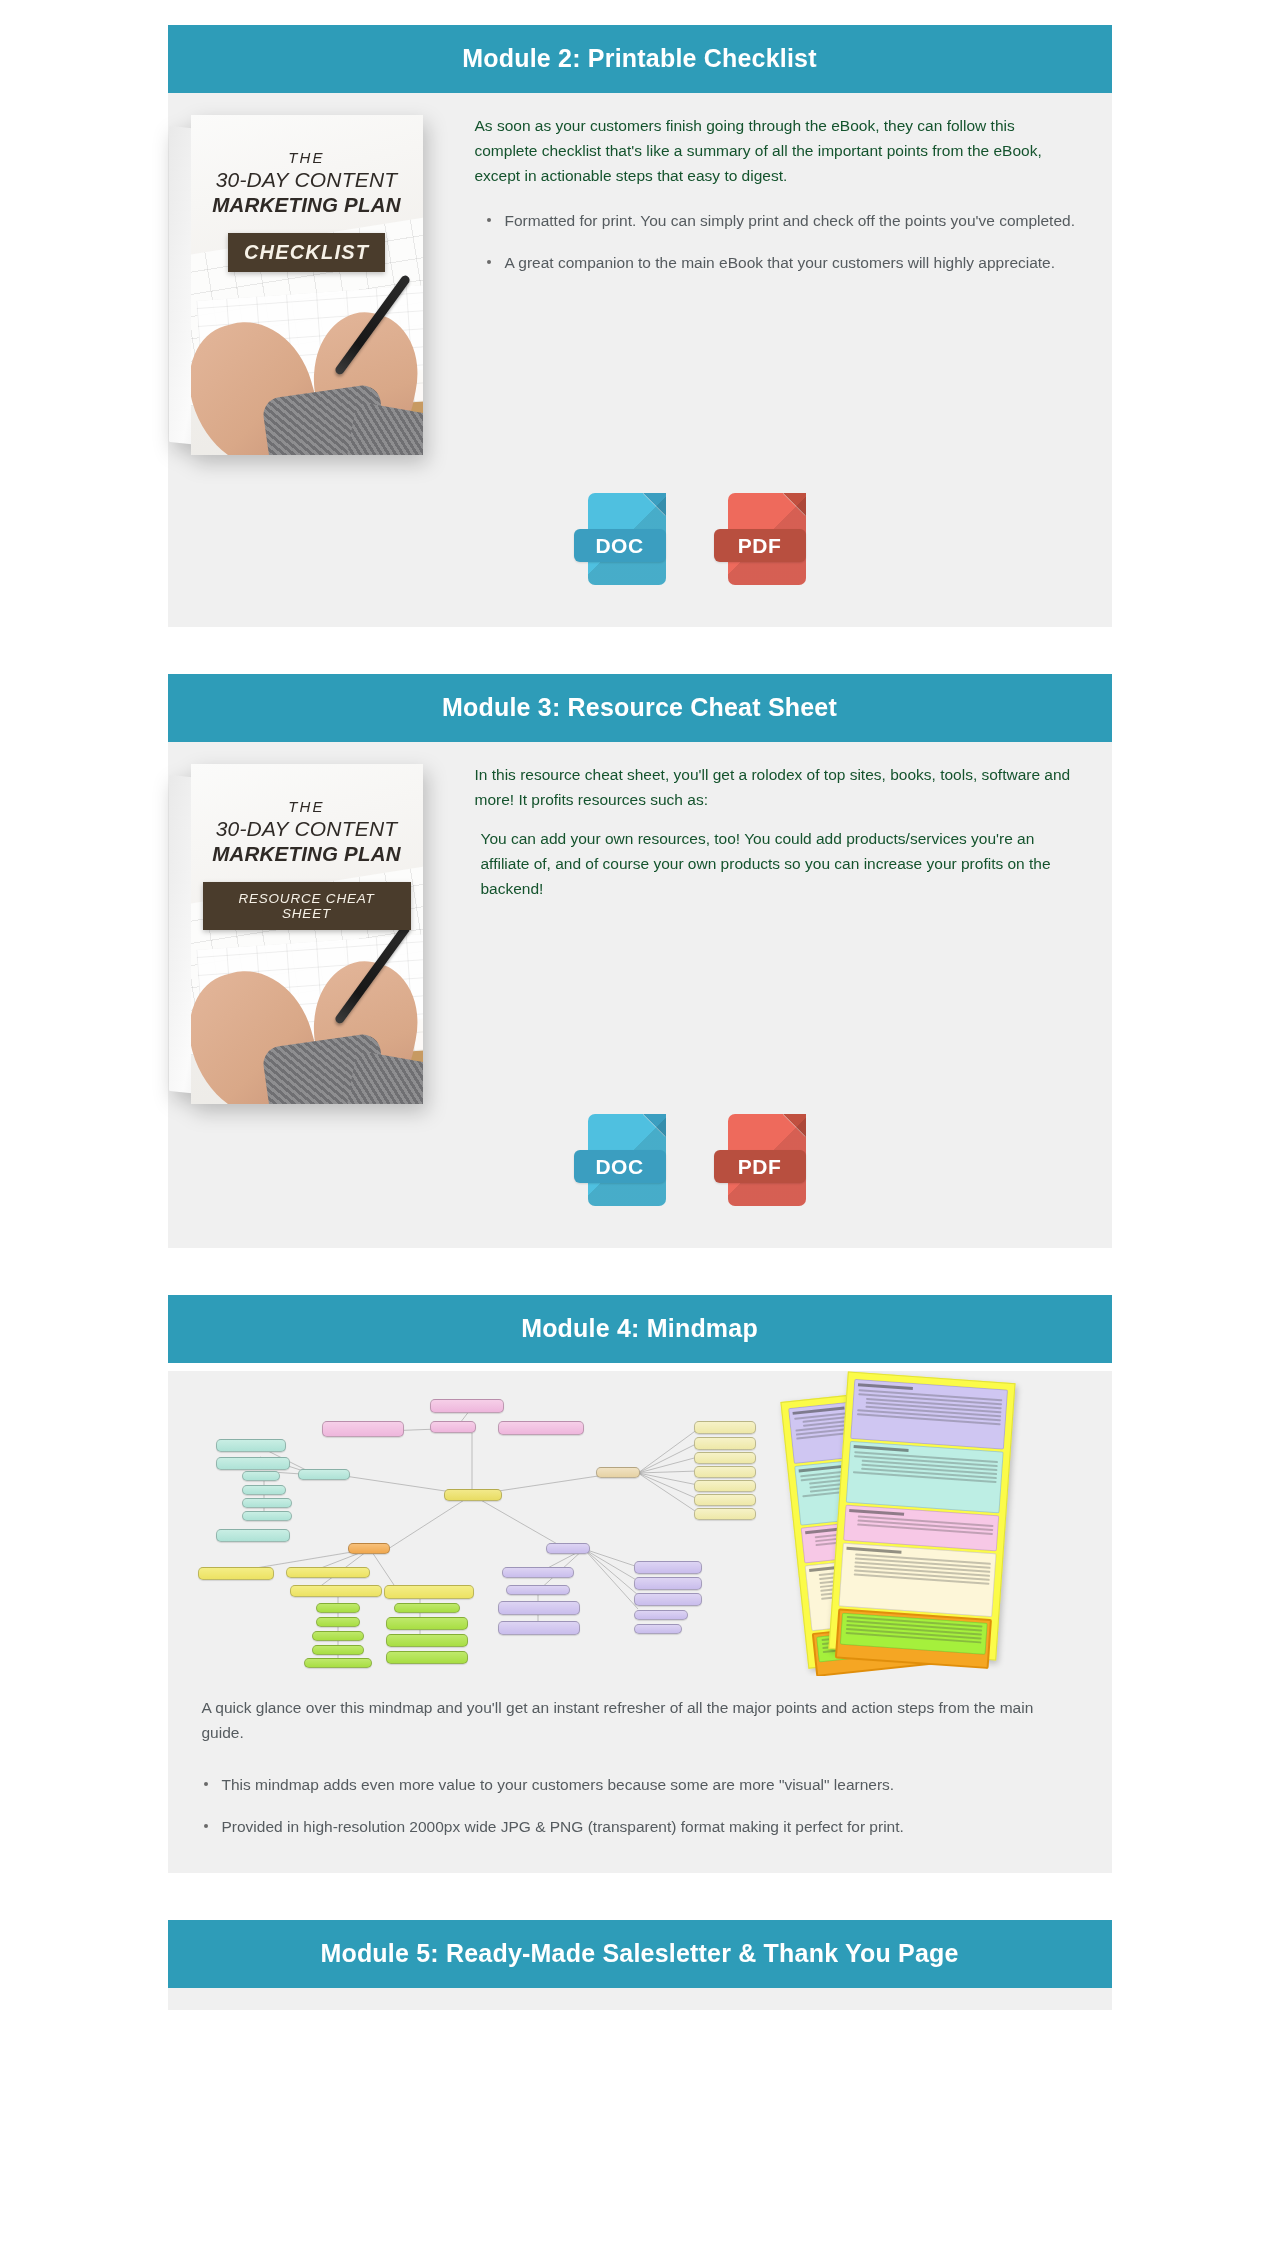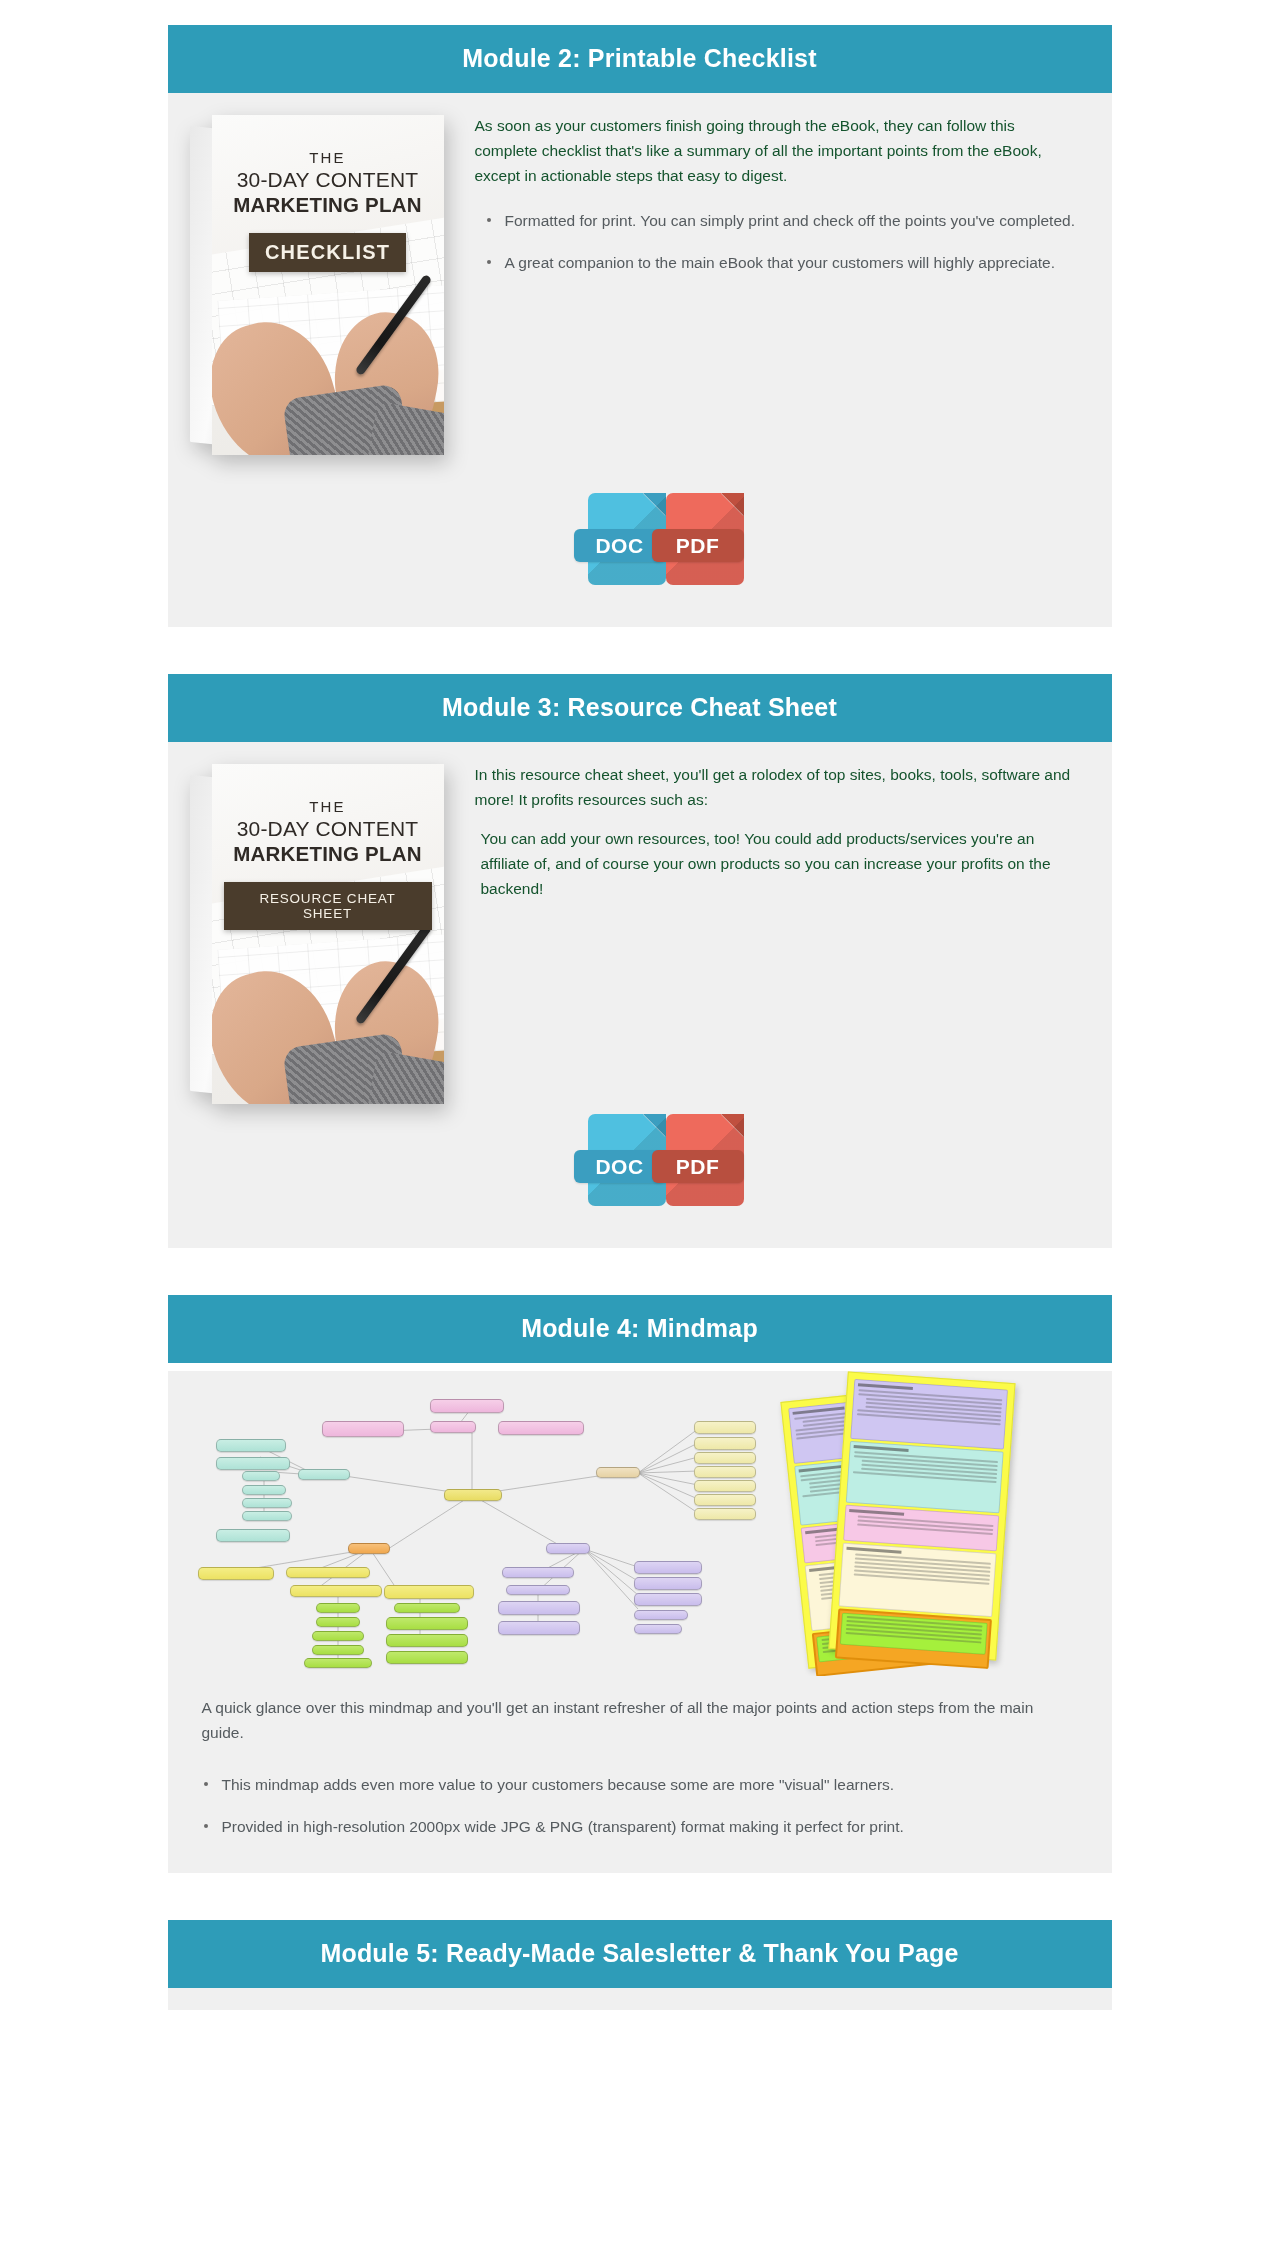--- a/index.html
+++ b/index.html
@@ -28,22 +28,23 @@
   .module-body{
     background:#f0f0f0;
     padding:0;
   }
 
   
   .row{display:flex; align-items:flex-start;}
   .col-cover{
     width:290px;
     flex:0 0 290px;
-    padding:22px 0 0 44px;
+    padding:22px 0 0 23px;
     box-sizing:border-box;
+    font-style:italic;
   }
   .col-text{
     flex:1 1 auto;
     padding:20px 30px 0 17px;
     box-sizing:border-box;
   }
 
   .para{
     font-size:15.5px;
     line-height:1.62;
@@ -194,20 +195,21 @@
   .badge.small{
     font-size:13.5px;
     letter-spacing:.8px;
     padding:9px 14px;
     font-weight:400;
   }
 
   
   .file-row{
     display:flex;
+    gap:62px;
     justify-content:flex-start;
     padding:38px 0 42px 14px;
   }
   .file{
     position:relative;
     width:78px;height:92px;
   }
   .file .sheet{
     position:absolute; inset:0;
     border-radius:7px;

